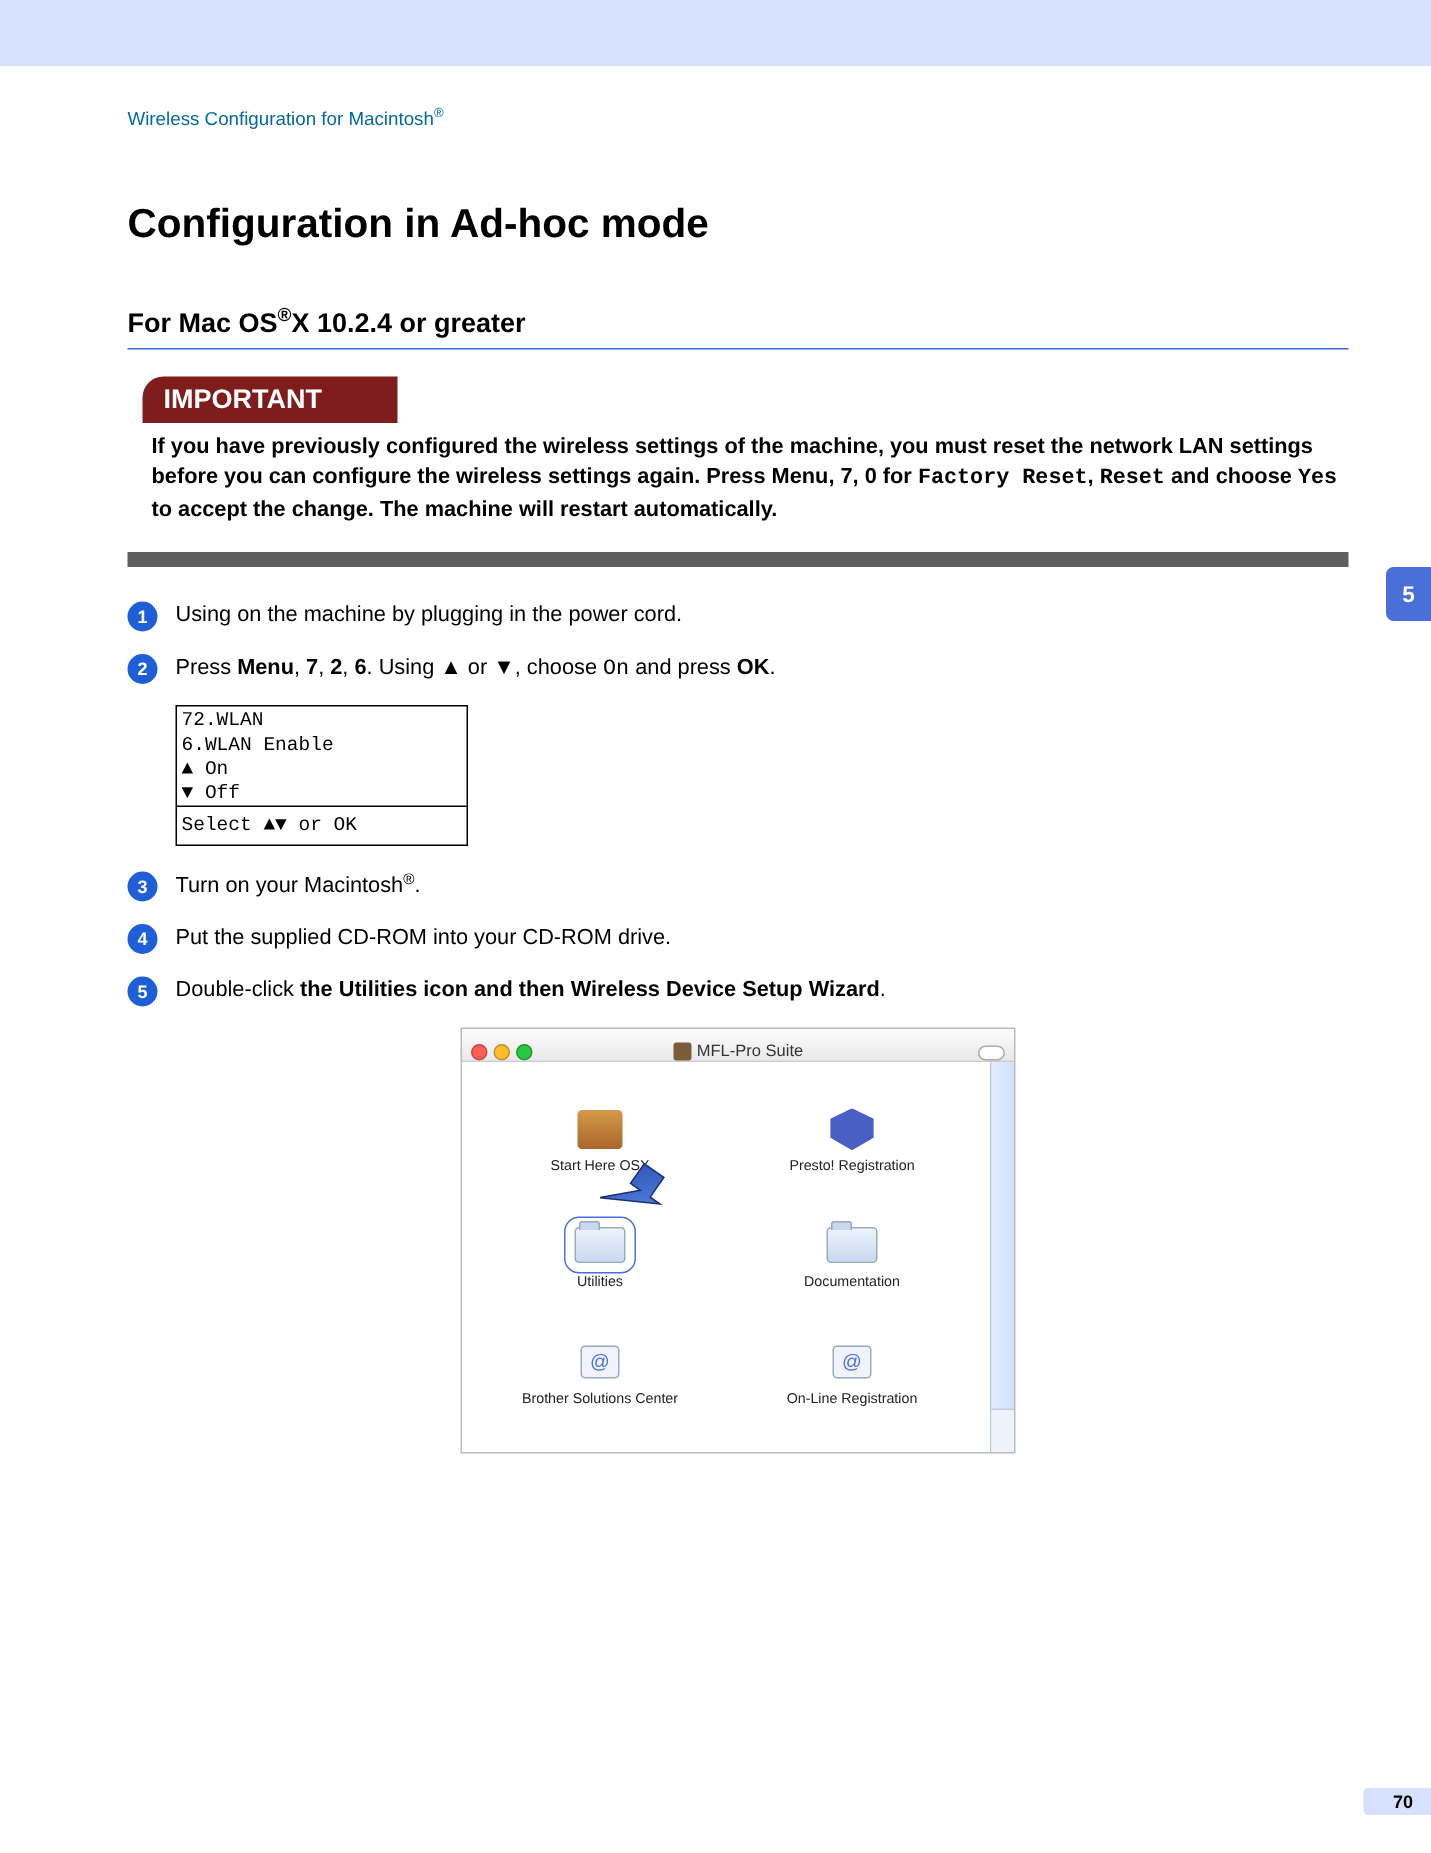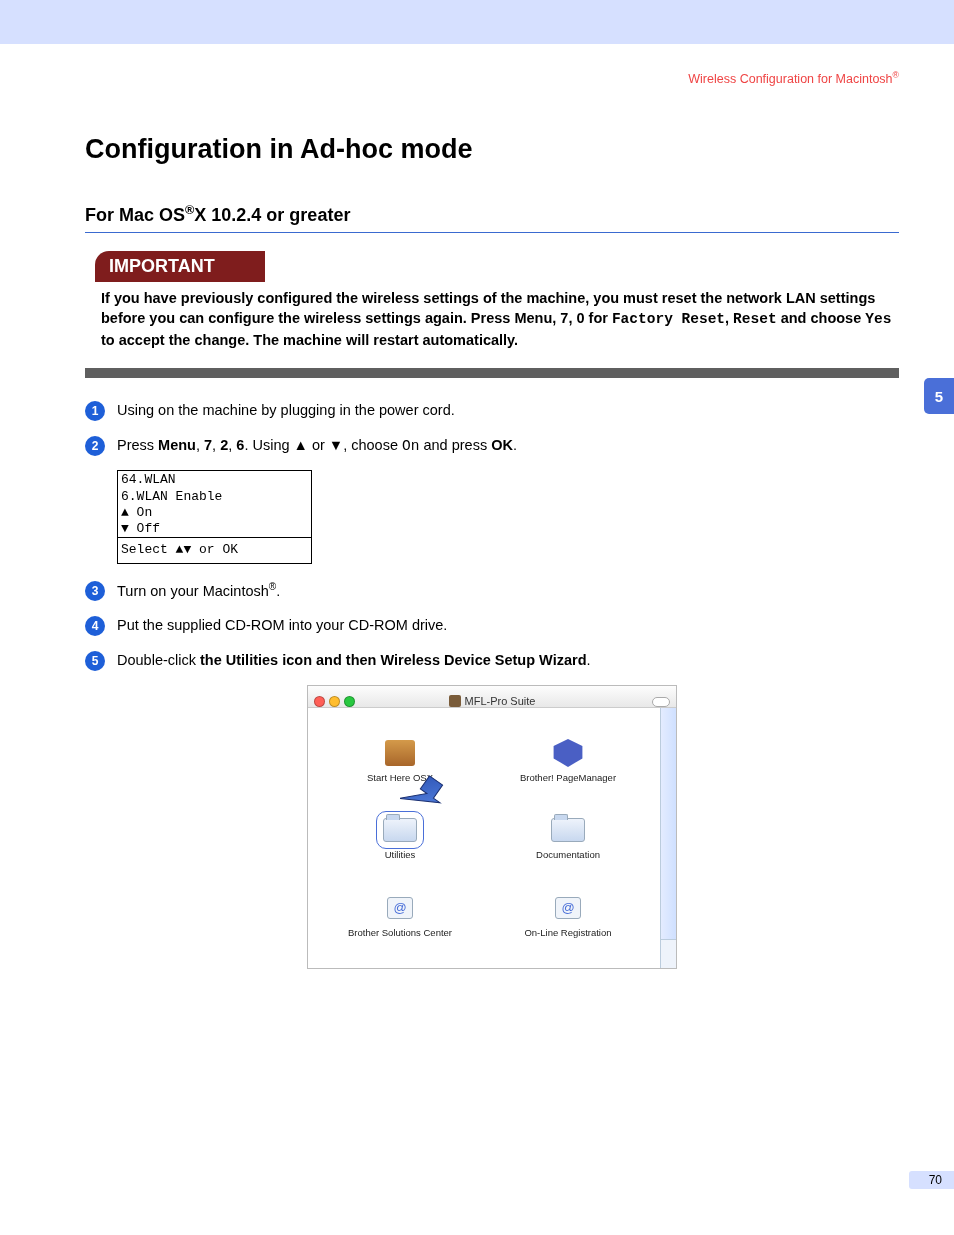--- a/index.html
+++ b/index.html
@@ -18,23 +18,22 @@
     background: #d6e0ff;
     border-bottom: 2px solid #fff;
   }
   .content {
     position: absolute;
     top: 70px;
     left: 85px;
     right: 55px;
   }
   .header-right {
-    text-align: right;
     font-size: 12.5px;
-    color: #ef4444;
+    color: #0369a1;
     margin-bottom: 48px;
   }
   .sup { font-size: 0.7em; vertical-align: super; }
   h1 {
     font-size: 27px;
     font-weight: bold;
     margin-bottom: 38px;
   }
   h2 {
     font-size: 18px;
@@ -257,26 +256,26 @@
     color: #fff;
     display: flex;
     align-items: center;
     justify-content: center;
     font-weight: bold;
     font-size: 15px;
   }
   .page-num {
     position: absolute;
     right: 0;
-    bottom: 46px;
+    bottom: 25px;
     height: 18px;
     background: #d6e0ff;
     color: #000;
     font-size: 12px;
-    font-weight: normal;
+    font-weight: bold;
     padding: 2px 12px 2px 20px;
     border-top-left-radius: 3px;
     border-bottom-left-radius: 3px;
   }
 </style>
 </head>
 <body>
 
 <div class="top-band"></div>
 
@@ -309,21 +308,21 @@
   </div>
 
   <div class="step">
     <div class="step-num">2</div>
     <div class="step-text">
       <span>Press </span><b>Menu</b><span>, </span><b>7</b><span>, </span><b>2</b><span>, </span><b>6</b><span>. Using ▲ or ▼, choose </span><span class="mono">On</span><span> and press </span><b>OK</b><span>.</span>
     </div>
   </div>
 
   <div class="lcd-box">
-    <div>64.WLAN</div>
+    <div>72.WLAN</div>
     <div>  6.WLAN Enable</div>
     <div>▲    On</div>
     <div>▼    Off</div>
     <div class="last">Select ▲▼ or OK</div>
   </div>
 
   <div class="step">
     <div class="step-num">3</div>
     <div class="step-text">
       <span>Turn on your Macintosh</span><span class="sup">®</span><span>.</span>
@@ -371,21 +370,21 @@
                 </linearGradient>
               </defs>
               <path d="M42 4 L22 24 L30 24 L30 40 L14 40 L14 24 L6 24 Z" transform="rotate(215 25 25)" fill="url(#g)" stroke="#1a2f70" stroke-width="1"></path>
             </svg>
           </div>
         </div>
         <div class="ficon">
           <div class="icon-shape">
               <div class="badge"></div>
             </div>
-          <span>Brother! PageManager</span>
+          <span>Presto! Registration</span>
         </div>
         <div class="ficon">
           <div class="icon-shape">
               <div class="folder sel"></div>
             </div>
           <span>Utilities</span>
         </div>
         <div class="ficon">
           <div class="icon-shape">
               <div class="folder"></div>

